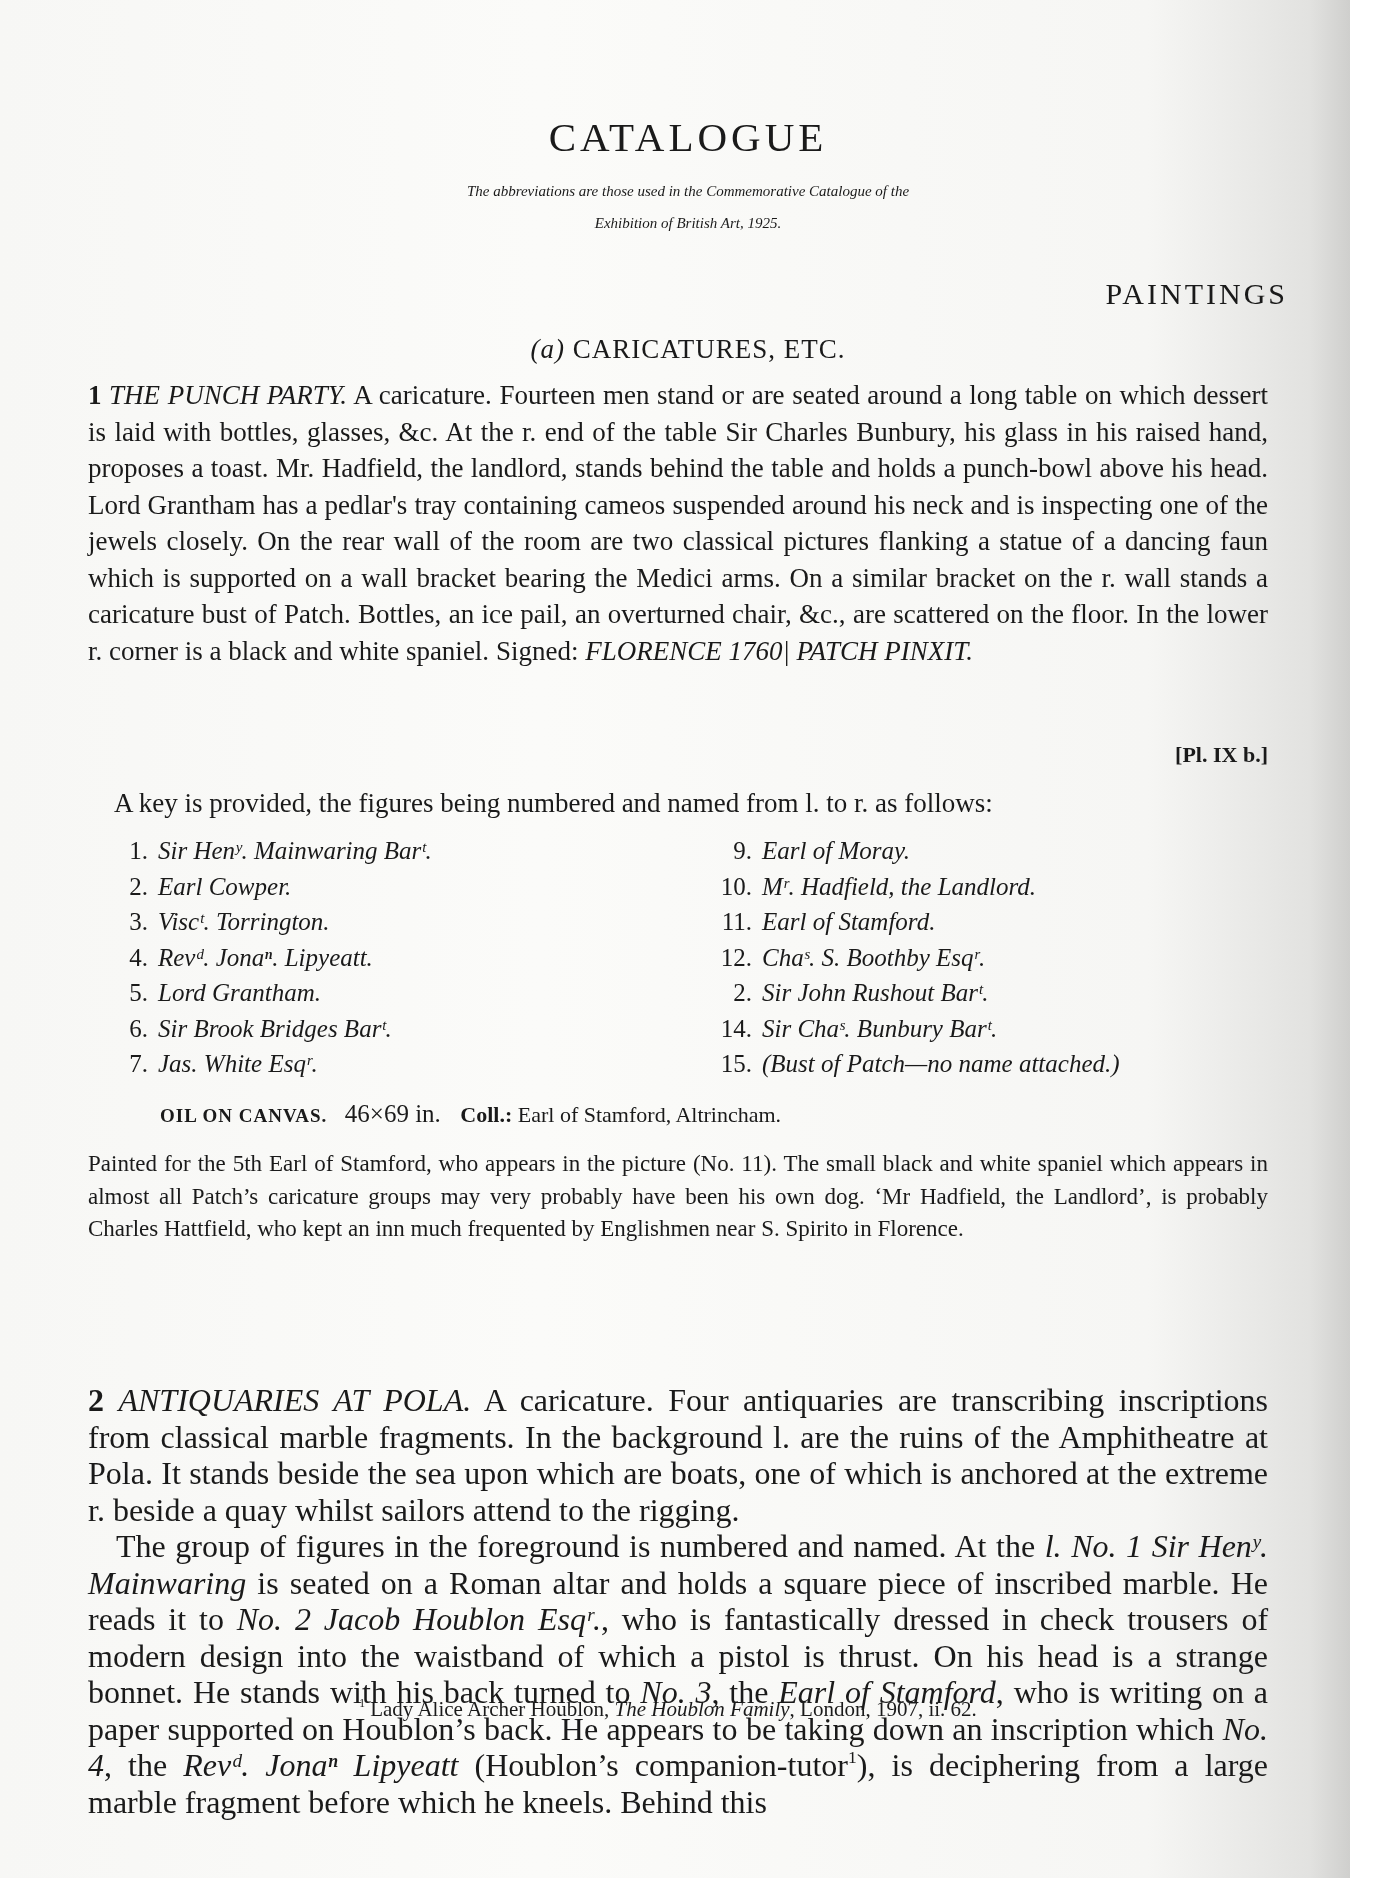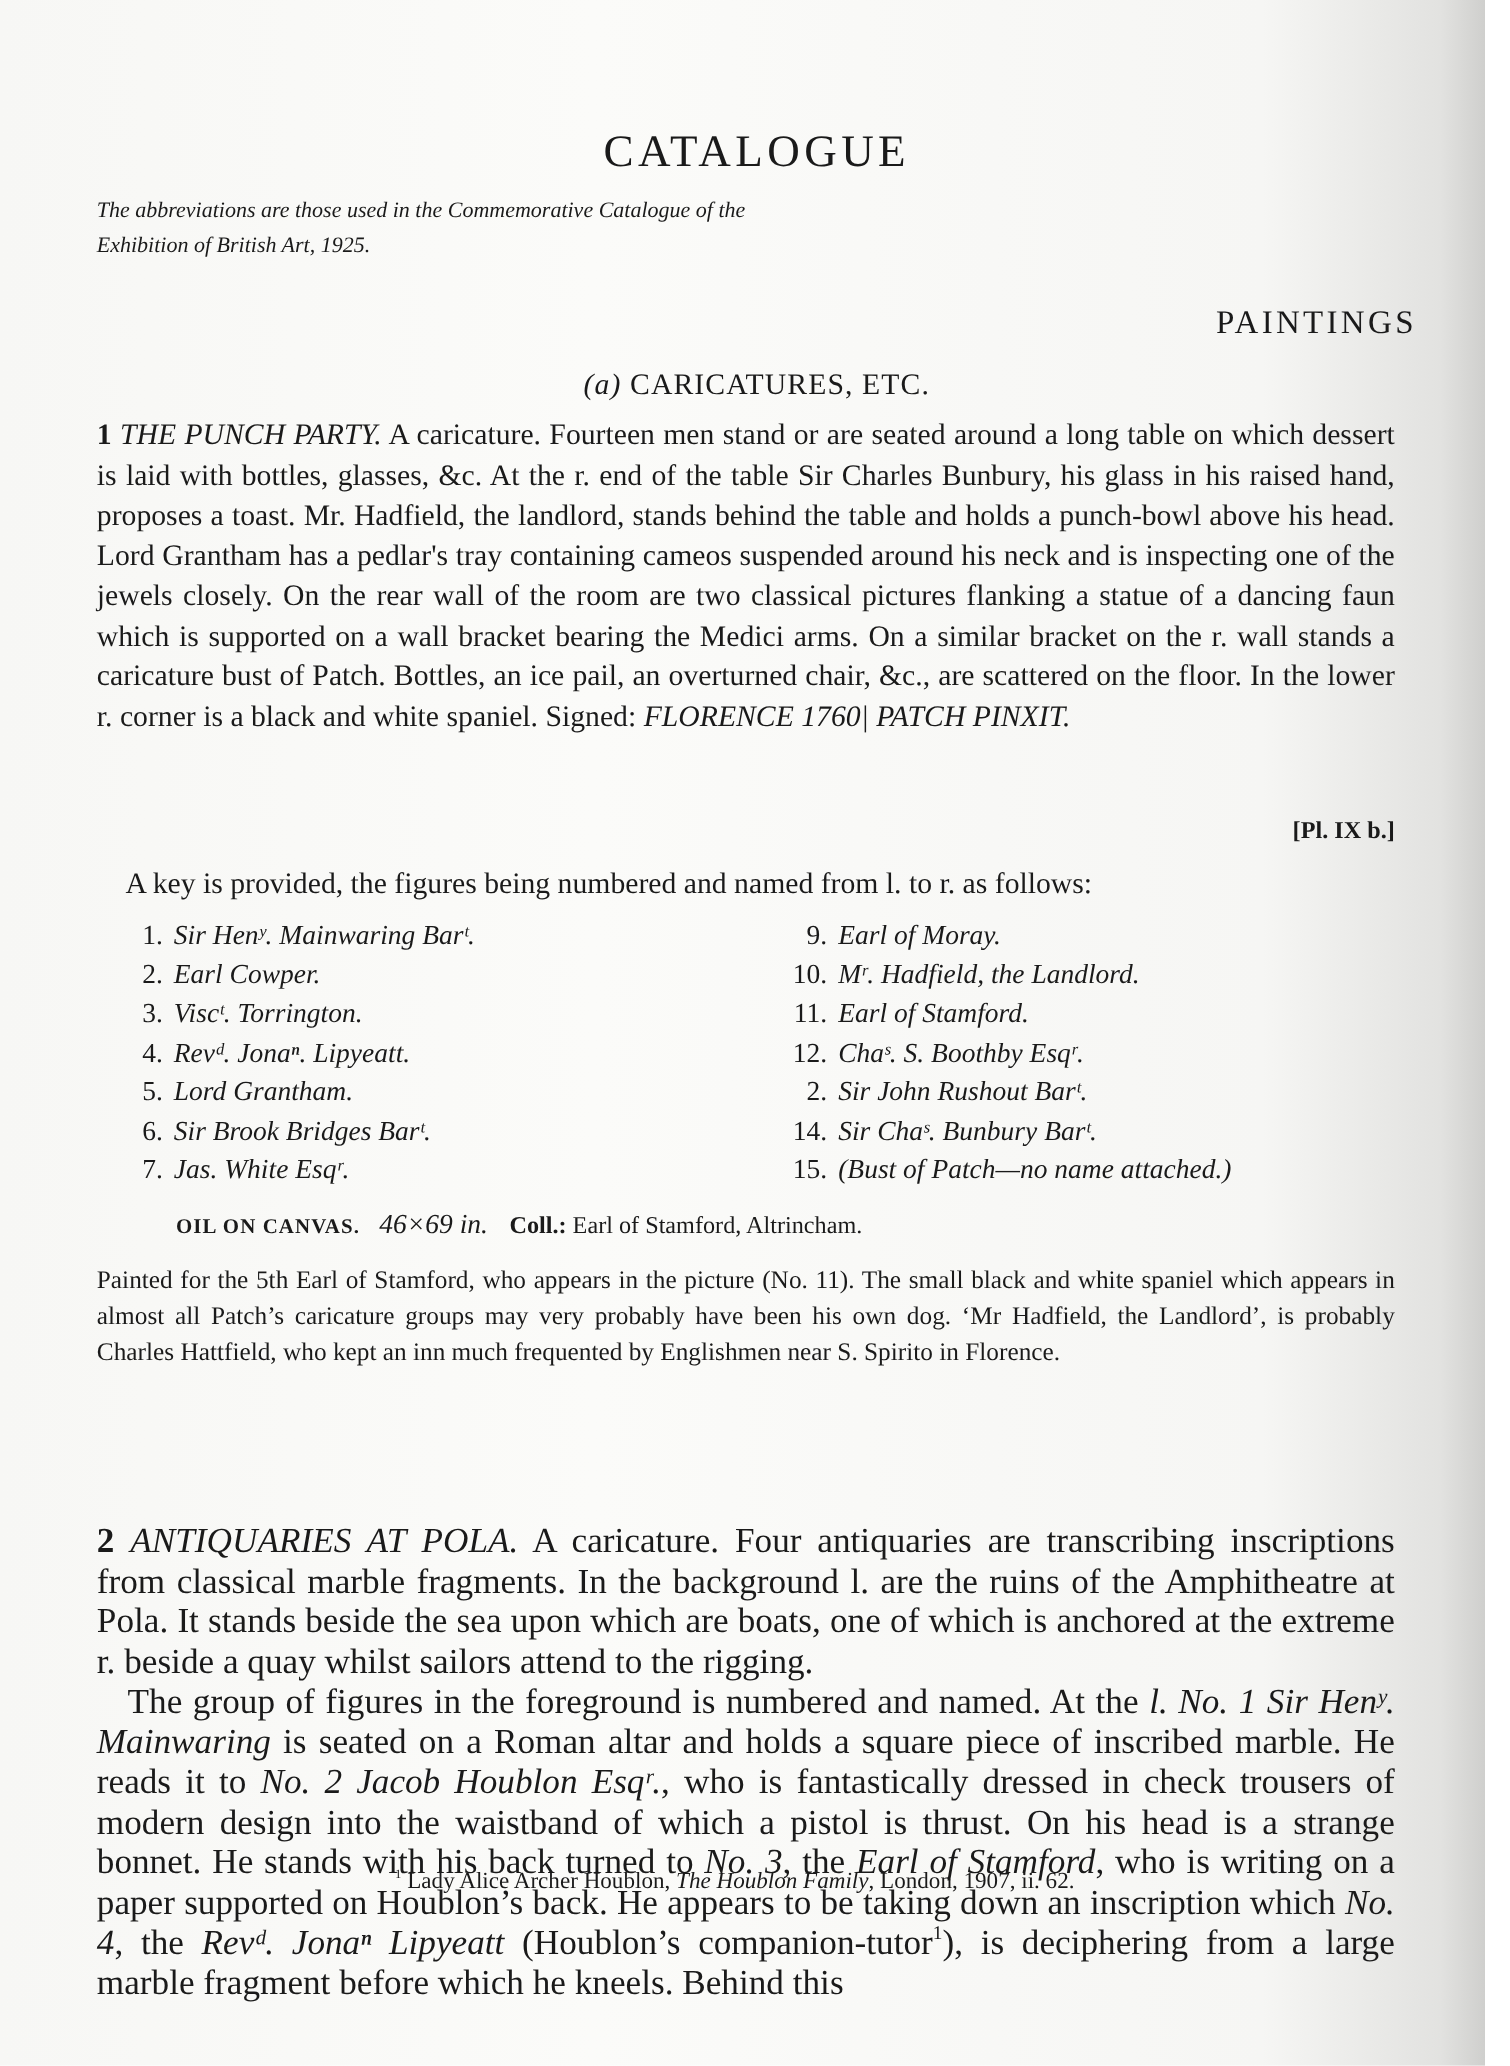--- a/index.html
+++ b/index.html
@@ -21,21 +21,21 @@
   }
   .content {
     position: absolute; left: 88px; top: 0; width: 1200px;
   }
   .title {
     position: absolute; left: 0; width: 1200px; top: 113px;
     text-align: center; font-size: 41px; letter-spacing: 4px; font-weight: normal;
   }
   .subtitle {
     position: absolute; left: 0; width: 1200px; top: 175px;
-    text-align: left; font-size: 20px; font-style: italic; line-height: 32px;
+    text-align: center; font-size: 15px; font-style: italic; line-height: 32px;
   }
   .section {
     position: absolute; left: 0; width: 1200px; top: 277px;
     text-align: right; font-size: 30px; letter-spacing: 3px;
   }
   .subsection {
     position: absolute; left: 0; width: 1200px; top: 334px;
     text-align: center; font-size: 27px; letter-spacing: 1px;
   }
   .subsection i { font-style: italic; }
@@ -57,21 +57,21 @@
   .keycol.left { left: 16px; }
   .keycol.right { left: 594px; }
   .keyrow { display: flex; white-space: nowrap; }
   .keyrow .kn { display: inline-block; width: 44px; text-align: right; padding-right: 10px; }
   .keycol.right .keyrow .kn { width: 70px; }
   .keyrow .kv { font-style: italic; }
   .medium {
     position: absolute; left: 72px; top: 1100px; font-size: 22px; white-space: nowrap;
   }
   .medium .sc { font-size: 19px; letter-spacing: 1px; font-weight: bold; }
-  .medium .dim { font-style: italic; font-size: 25px; margin: 0 14px 0 12px; }
+  .medium .dim { font-size: 25px; margin: 0 14px 0 12px; }
   .medium .coll { font-weight: bold; }
   .note1 {
     position: absolute; left: 0; top: 1148px; width: 1180px;
     font-size: 23px; line-height: 32.5px; text-align: justify;
   }
   .entry2 {
     position: absolute; left: 0; top: 1382px; width: 1180px;
     font-size: 32px; line-height: 36.5px; text-align: justify;
   }
   .entry2 p { margin: 0; }

